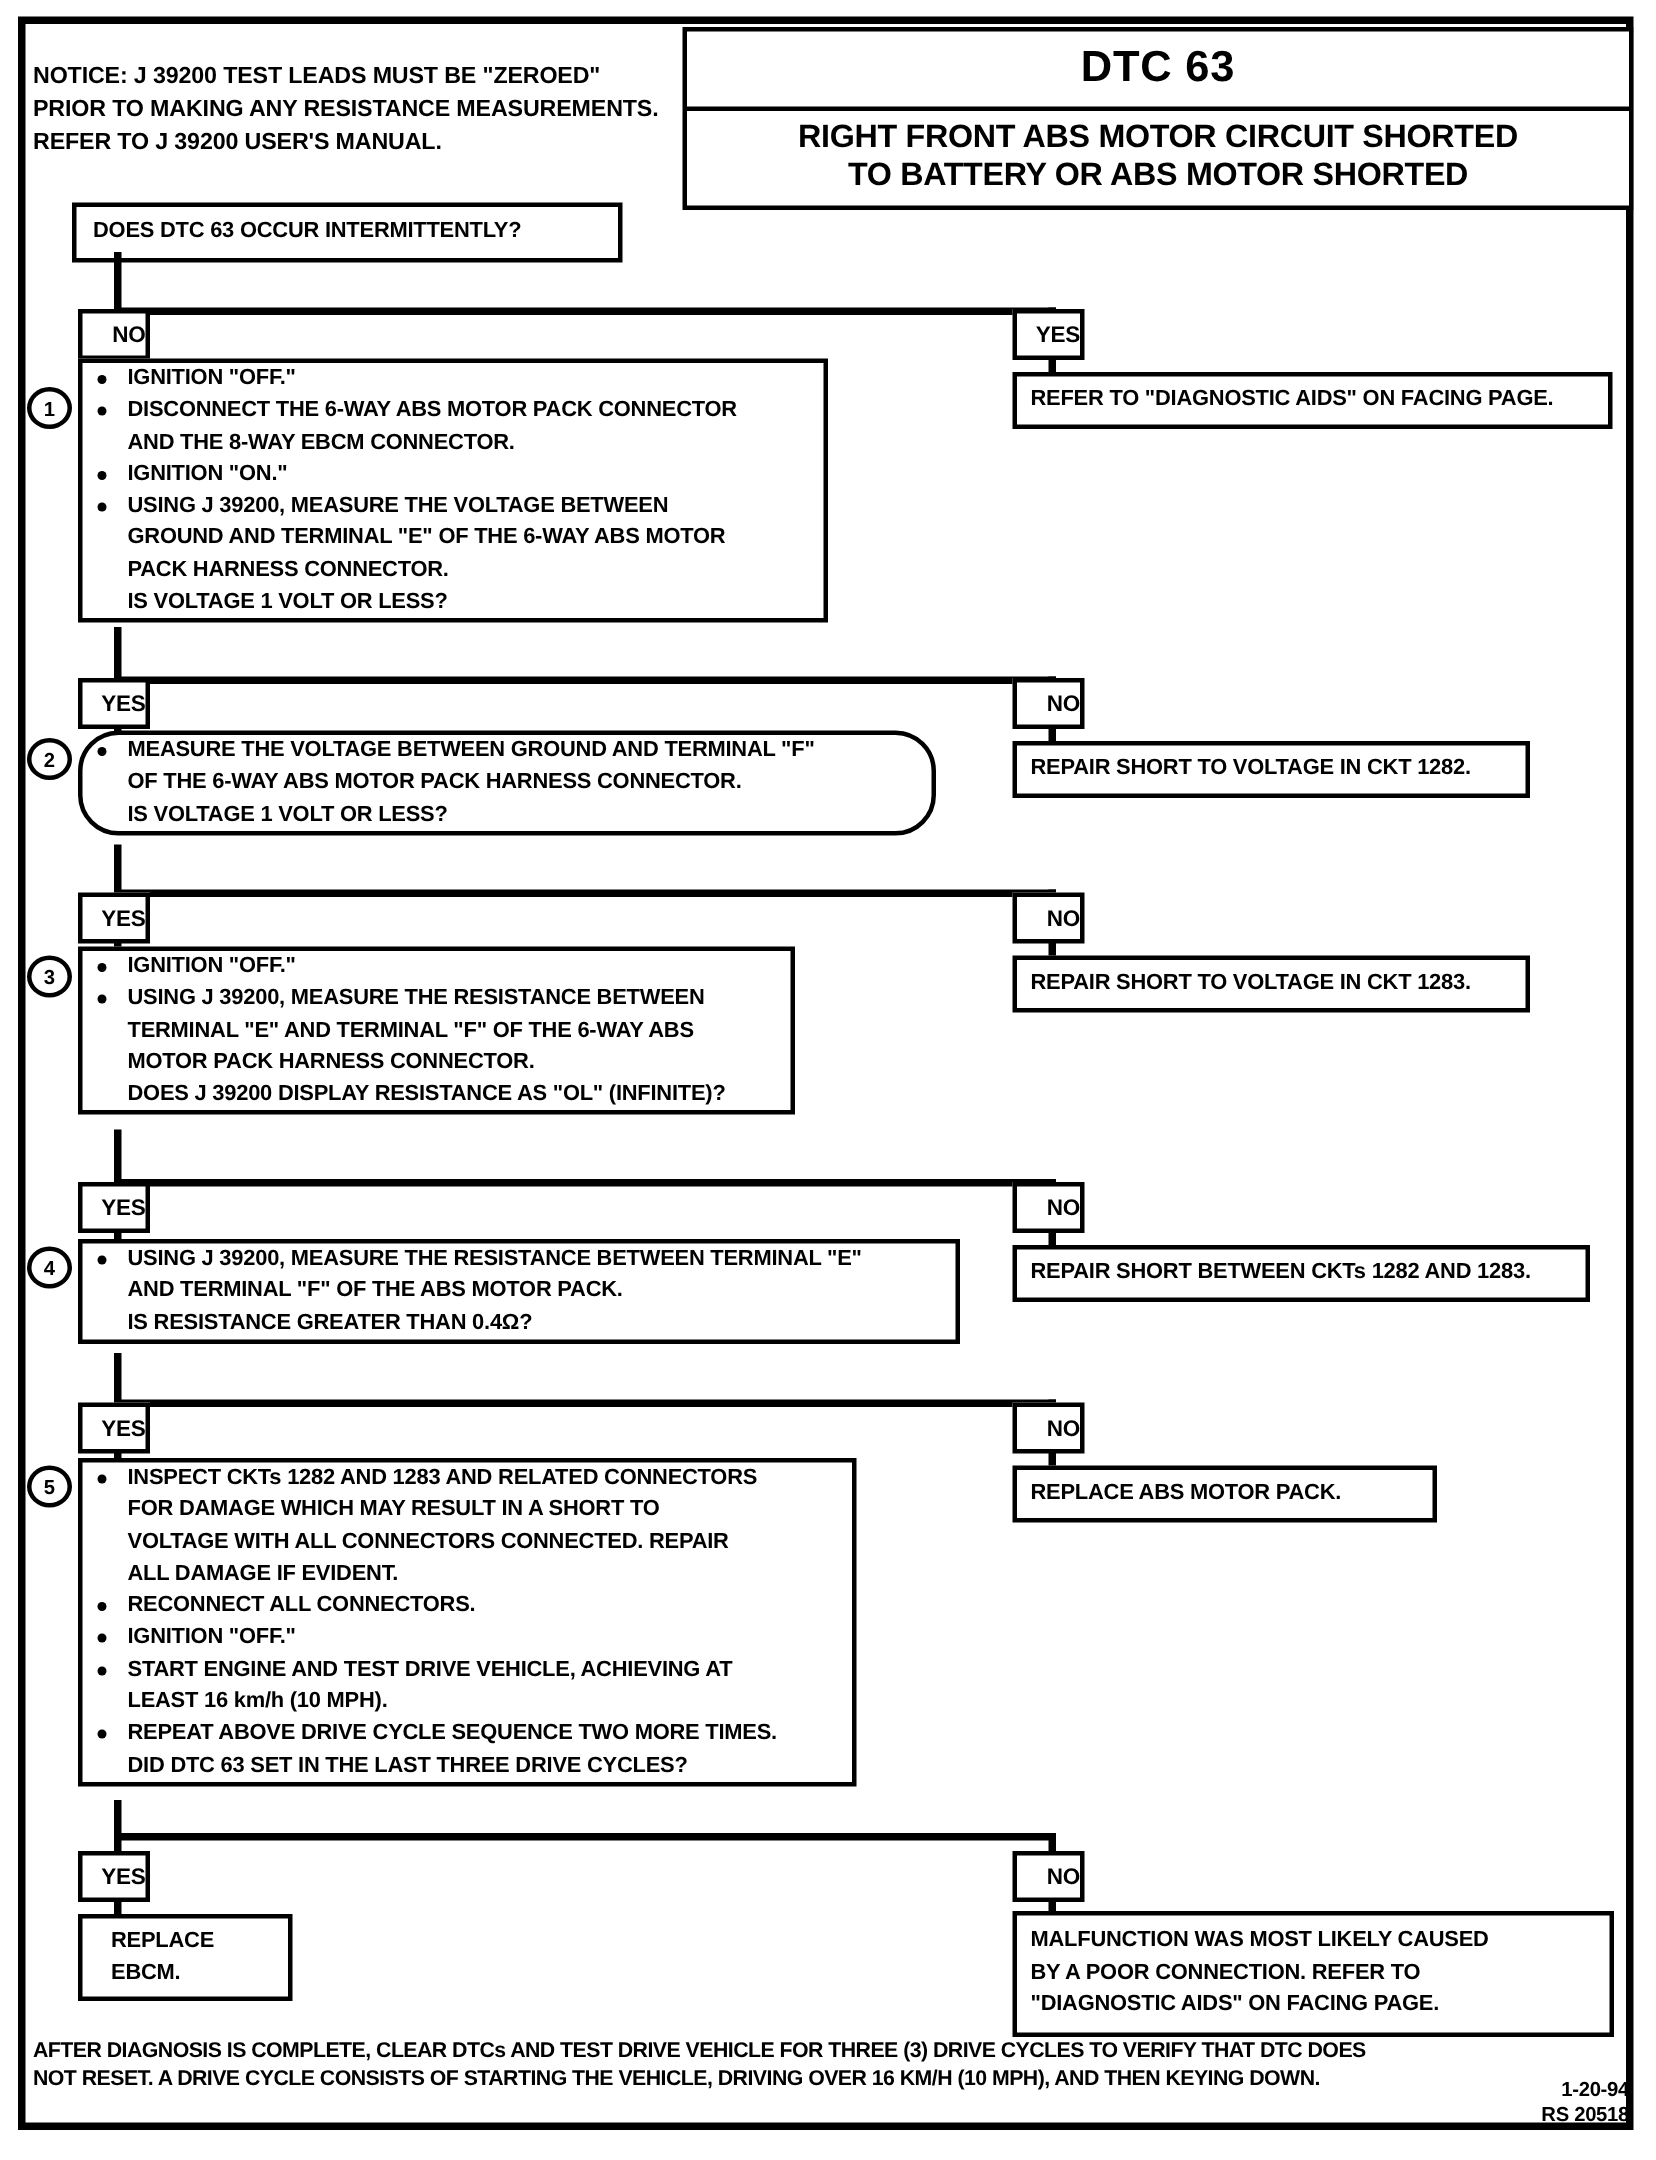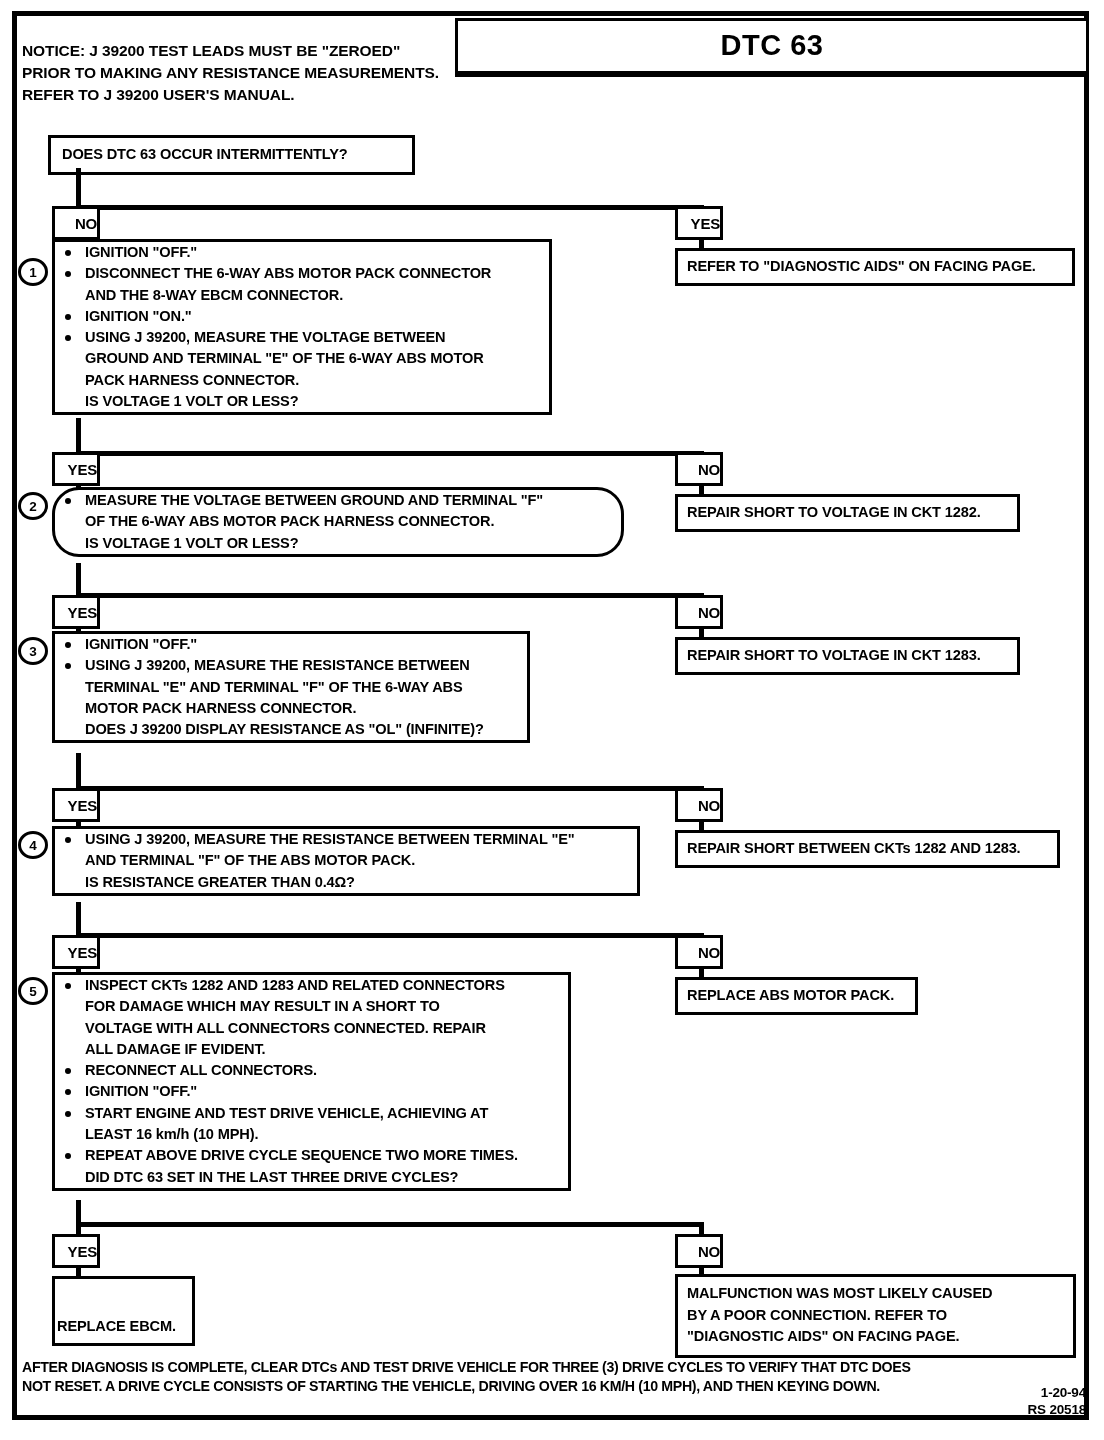--- a/index.html
+++ b/index.html
@@ -176,20 +176,22 @@
 <div id="page">
 
   <div id="page-frame" class="abs"></div>
 
   <div class="abs notice">NOTICE:  J 39200 TEST LEADS MUST BE "ZEROED"
 PRIOR TO MAKING ANY RESISTANCE MEASUREMENTS.
 REFER TO J 39200 USER'S MANUAL.</div>
 
   <div class="abs title-box">
     <div class="title-dtc">DTC 63</div>
+    <div class="title-desc">RIGHT FRONT ABS MOTOR CIRCUIT SHORTED
+TO BATTERY OR ABS MOTOR SHORTED</div>
   </div>
 
   <div class="abs fbox" style="left:48px; top:135px; width:367px;">
     <div class="q-single">DOES DTC 63 OCCUR INTERMITTENTLY?</div>
   </div>
 
   <div class="abs vline" style="left:76px; top:168px; height:42px;"></div>
   <div class="abs hline" style="left:76px; top:205px; width:628px;"></div>
   <div class="abs vline" style="left:699px; top:205px; height:18px;"></div>
 
@@ -292,21 +294,21 @@
   <div class="abs vline" style="left:76px; top:902px; height:36px;"></div>
   <div class="abs hline" style="left:76px; top:933px; width:628px;"></div>
   <div class="abs vline" style="left:699px; top:933px; height:8px;"></div>
 
   <div class="abs tag" style="left:52px; top:935px;">YES</div>
   <div class="abs tag" style="left:675px; top:935px;">NO</div>
 
   <div class="abs vline" style="left:76px; top:967px; height:14px;"></div>
   <div class="abs vline" style="left:699px; top:967px; height:12px;"></div>
 
-  <div class="abs fbox" style="left:675px; top:977px; width:243px;">
+  <div class="abs fbox" style="left:675px; top:977px; width:283px;">
     <div class="q-single" style="padding:5px 8px 6px 9px;">REPLACE ABS MOTOR PACK.</div>
   </div>
 
   <div class="abs circ" style="left:18px; top:977px;">5</div>
   <div class="abs fbox" style="left:52px; top:972px; width:519px;">
     <ul class="bl fbox-inner step-pad">
       <li class="bulleted">INSPECT CKTs 1282 AND 1283 AND RELATED CONNECTORS
 FOR DAMAGE WHICH MAY RESULT IN A SHORT TO
 VOLTAGE WITH ALL CONNECTORS CONNECTED.  REPAIR
 ALL DAMAGE IF EVIDENT.</li>
@@ -323,21 +325,21 @@
   <div class="abs hline" style="left:76px; top:1222px; width:628px;"></div>
   <div class="abs vline" style="left:699px; top:1222px; height:19px;"></div>
 
   <div class="abs tag" style="left:52px; top:1234px;">YES</div>
   <div class="abs tag" style="left:675px; top:1234px;">NO</div>
 
   <div class="abs vline" style="left:76px; top:1266px; height:15px;"></div>
   <div class="abs vline" style="left:699px; top:1266px; height:12px;"></div>
 
   <div class="abs fbox" style="left:52px; top:1276px; width:143px;">
-    <div class="q-single" style="padding:5px 8px 6px 2px;margin-top:32px;">REPLACE EBCM.</div>
+    <div class="q-single" style="padding:5px 8px 6px 19px;">REPLACE EBCM.</div>
   </div>
 
   <div class="abs fbox" style="left:675px; top:1274px; width:401px;">
     <div class="q-single" style="padding:6px 8px 7px 9px; line-height:1.48;">MALFUNCTION WAS MOST LIKELY CAUSED
 BY A POOR CONNECTION.  REFER TO
 "DIAGNOSTIC AIDS" ON FACING PAGE.</div>
   </div>
 
   <div class="abs footer-note">AFTER  DIAGNOSIS IS COMPLETE, CLEAR DTCs AND TEST DRIVE VEHICLE FOR THREE (3) DRIVE CYCLES TO VERIFY THAT DTC DOES
 NOT RESET.  A DRIVE CYCLE CONSISTS OF STARTING THE VEHICLE, DRIVING OVER 16 KM/H (10 MPH), AND THEN KEYING DOWN.</div>

